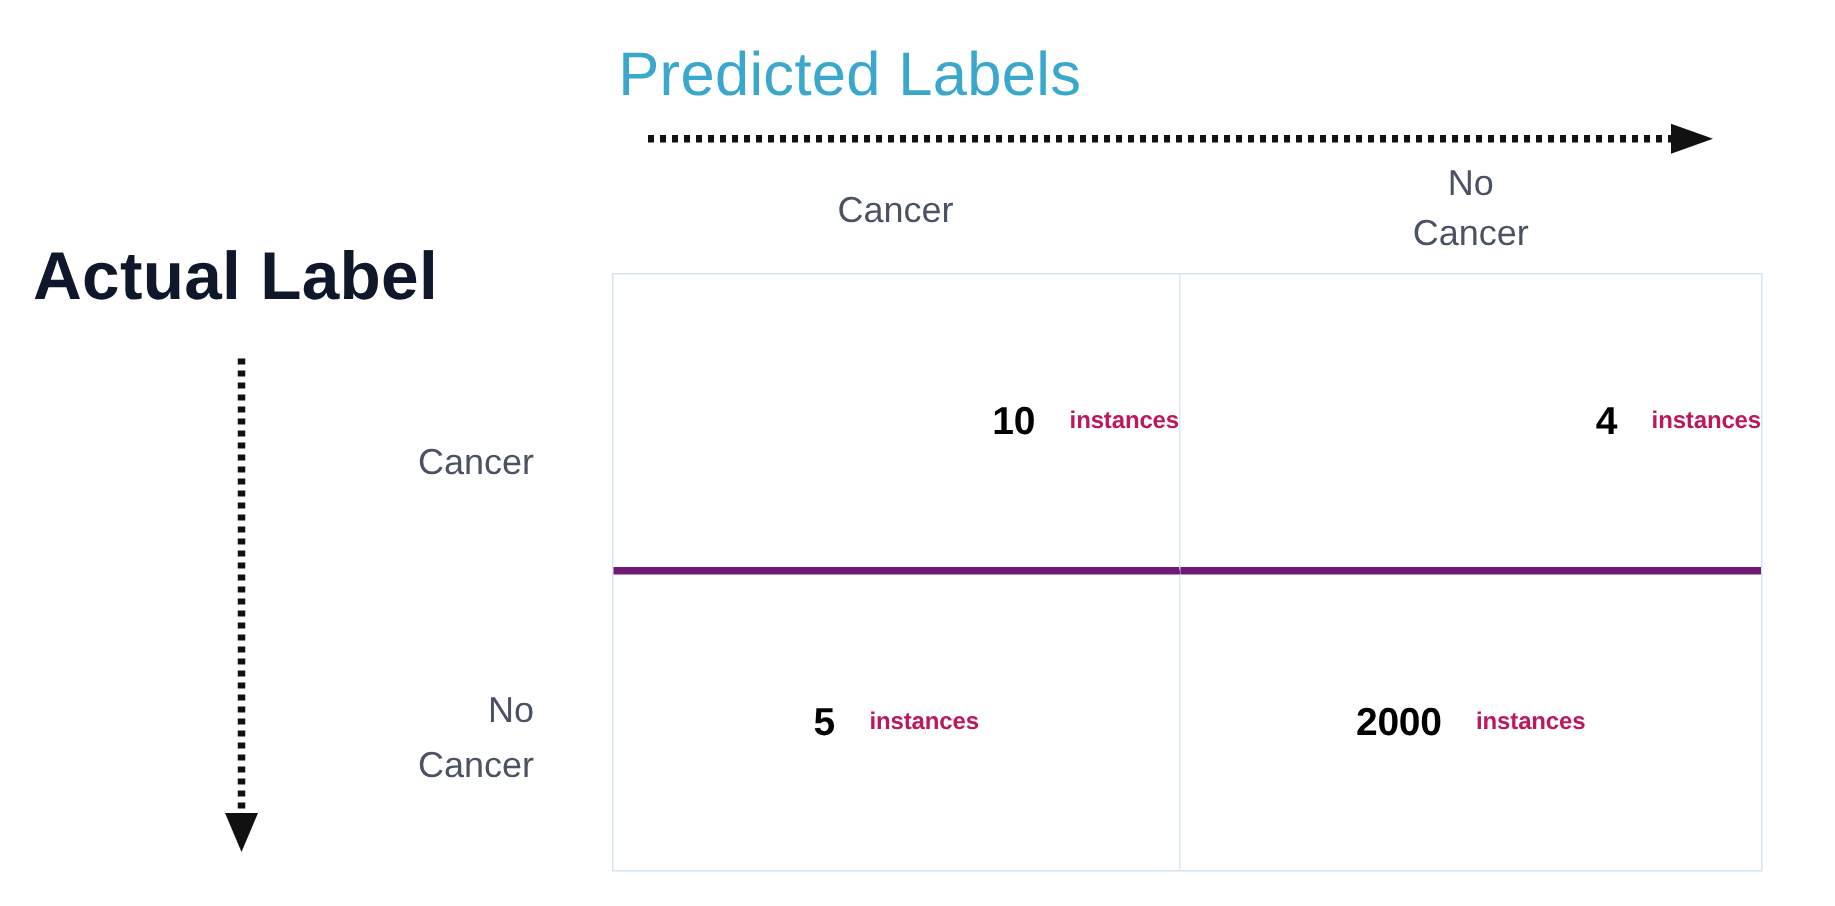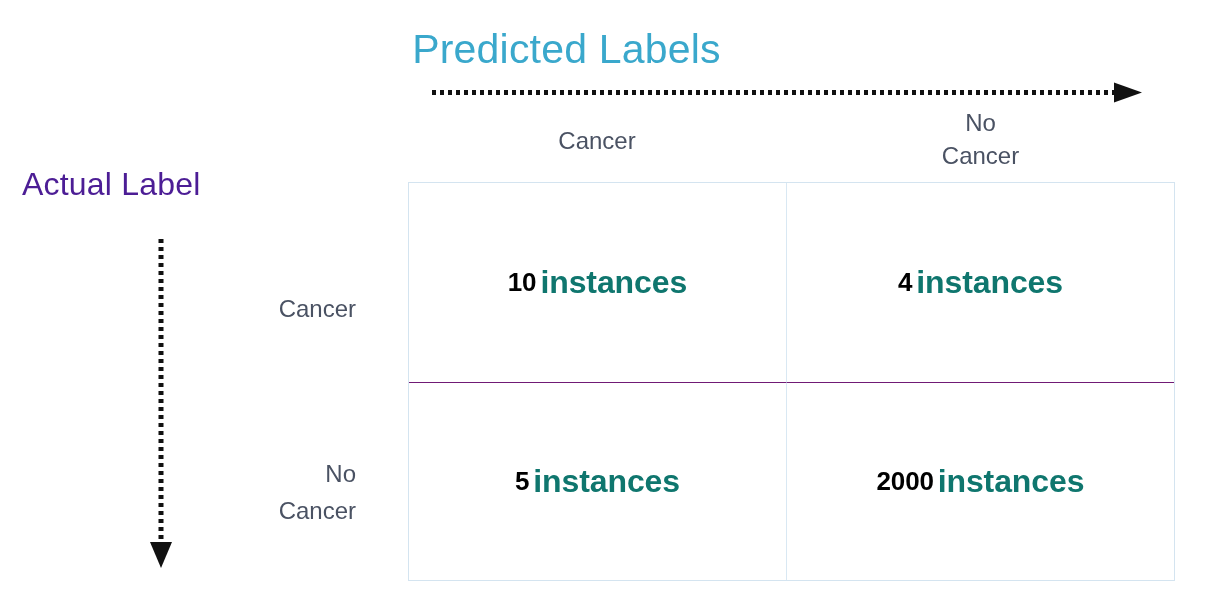--- a/index.html
+++ b/index.html
@@ -27,23 +27,23 @@
     font-weight: 400;
     color: #3aa8cc;
     letter-spacing: 0.2px;
     line-height: 50px;
     white-space: nowrap;
   }
   #actual-title {
     position: absolute;
     left: 22px;
     top: 162px;
-    font-size: 32px;
-    font-weight: 400;
-    color: #4c1d95;
+    font-size: 45px;
+    font-weight: 700;
+    color: #0f172a;
     letter-spacing: 0.2px;
     line-height: 44px;
     white-space: nowrap;
   }
 
   
   #predicted-arrow {
     position: absolute;
     left: 428px;
     top: 80px;
@@ -114,33 +114,33 @@
     grid-template-columns: 378px 1fr;
     grid-template-rows: 200px 1fr;
   }
   .cell {
     display: flex;
     align-items: center;
     justify-content: center;
     box-sizing: border-box;
   }
   .cell.b-right { border-right: 1px solid #d9e8f3; }
-  .cell.b-bottom { border-bottom: 1px solid #701a75; }
+  .cell.b-bottom { border-bottom: 5px solid #701a75; justify-content: flex-end; }
 
   .cell-count {
     font-size: 26px;
     font-weight: bold;
     color: #000000;
     letter-spacing: -0.2px;
   }
   .cell-unit {
-    font-size: 32px;
+    font-size: 16px;
     font-weight: bold;
-    color: #0f766e;
-    margin-left: 4px;
+    color: #be185d;
+    margin-left: 23px;
     letter-spacing: -0.1px;
   }
 </style>
 </head>
 <body>
 
 <div id="predicted-title">Predicted Labels</div>
 
 <div id="predicted-arrow">
   <svg width="722" height="26" viewBox="0 0 722 26" xmlns="http://www.w3.org/2000/svg">

